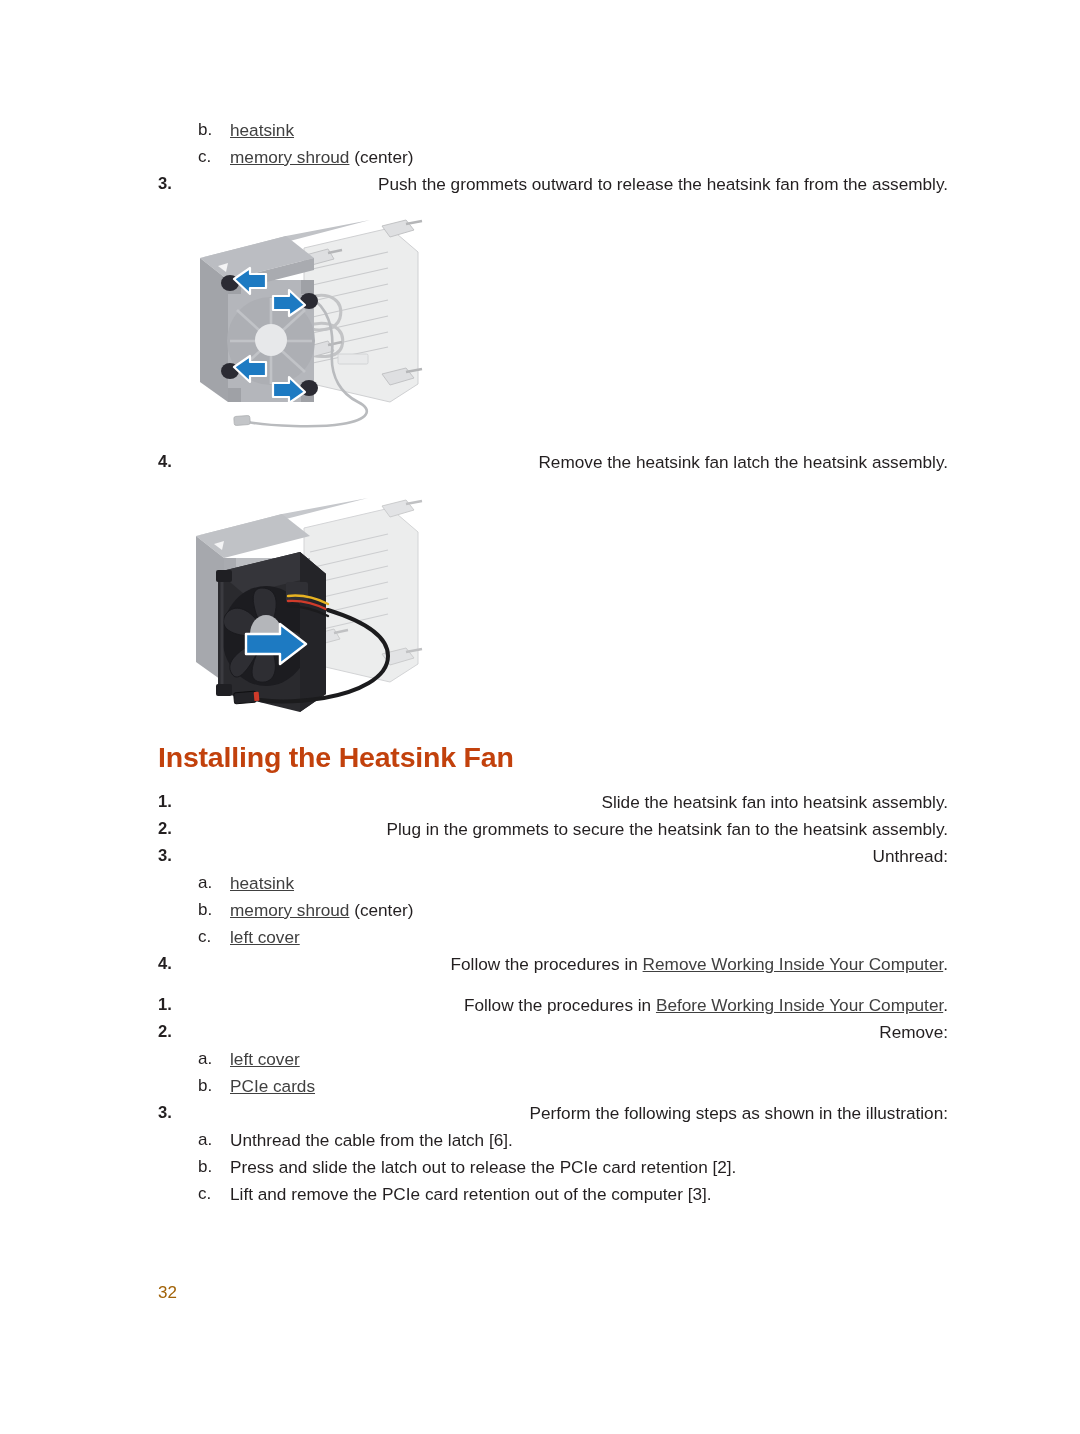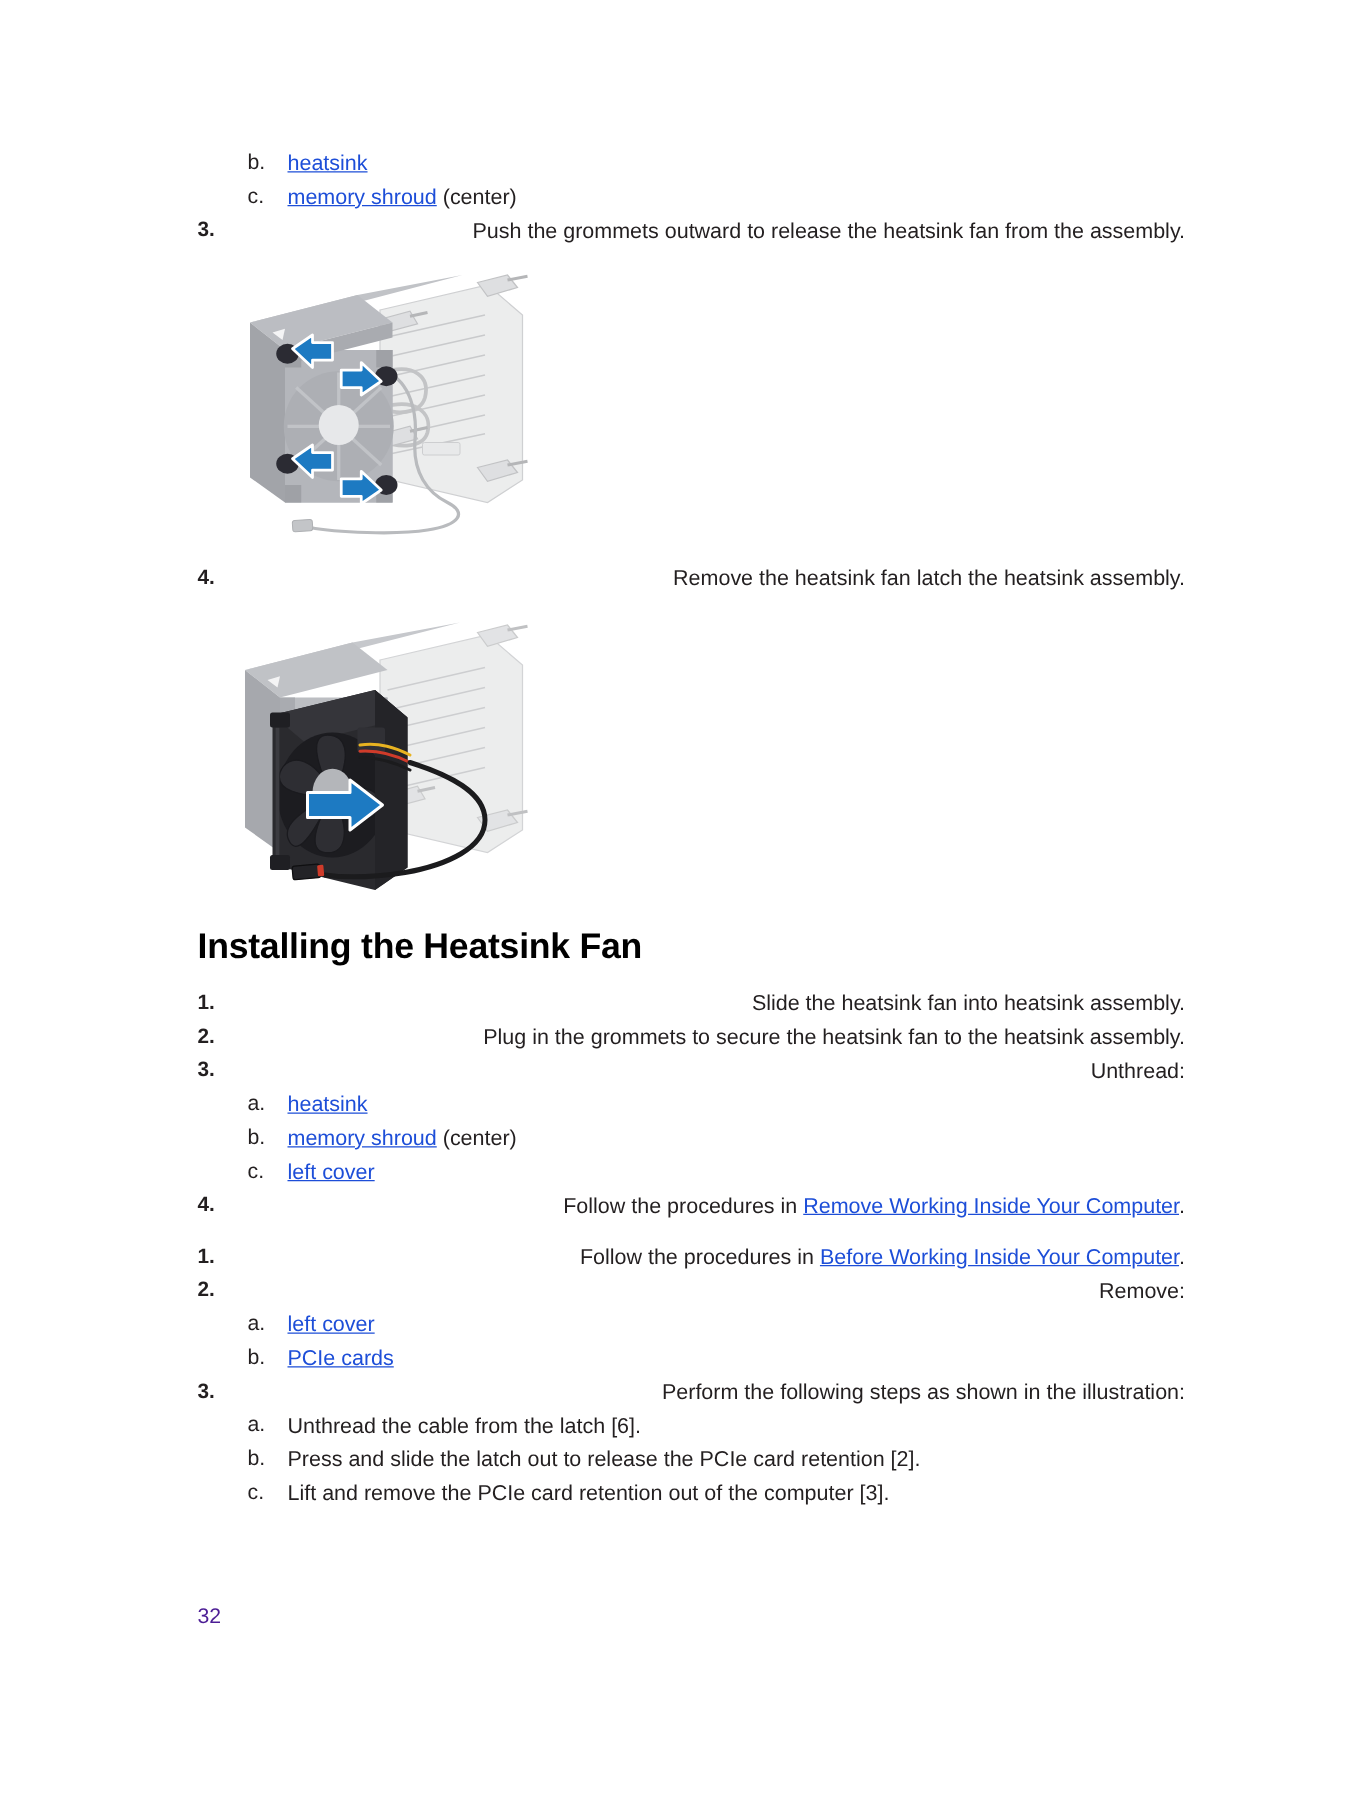--- a/index.html
+++ b/index.html
@@ -61,49 +61,49 @@
   .substep .marker {
     width: 32px;
     flex: 0 0 32px;
     margin-left: 40px;
     font-weight: normal;
     font-size: 17px;
   }
   .substep .body { flex: 1 1 auto; }
 
   a.doclink, .doclink {
-    color: #1d4ed8;
+    color: #404040;
     text-decoration: underline;
     text-underline-offset: 1px;
   }
 
   
   h2.section-heading {
     font-size: 28.5px;
     font-weight: bold;
     letter-spacing: -0.2px;
-    color: #000000;
+    color: #c2410c;
     margin: 0;
     padding: 0;
     line-height: 34px;
   }
 
   
   .figure {
     position: relative;
   }
   .figure svg { display: block; }
 
   
   .page-number {
     position: absolute;
     left: 158px;
     top: 1283px;
     font-size: 17px;
-    color: #4c1d95;
+    color: #a16207;
   }
 </style>
 </head>
 <body>
 
 <div class="page">
 
   <div class="content">
 
     <div class="substep">

